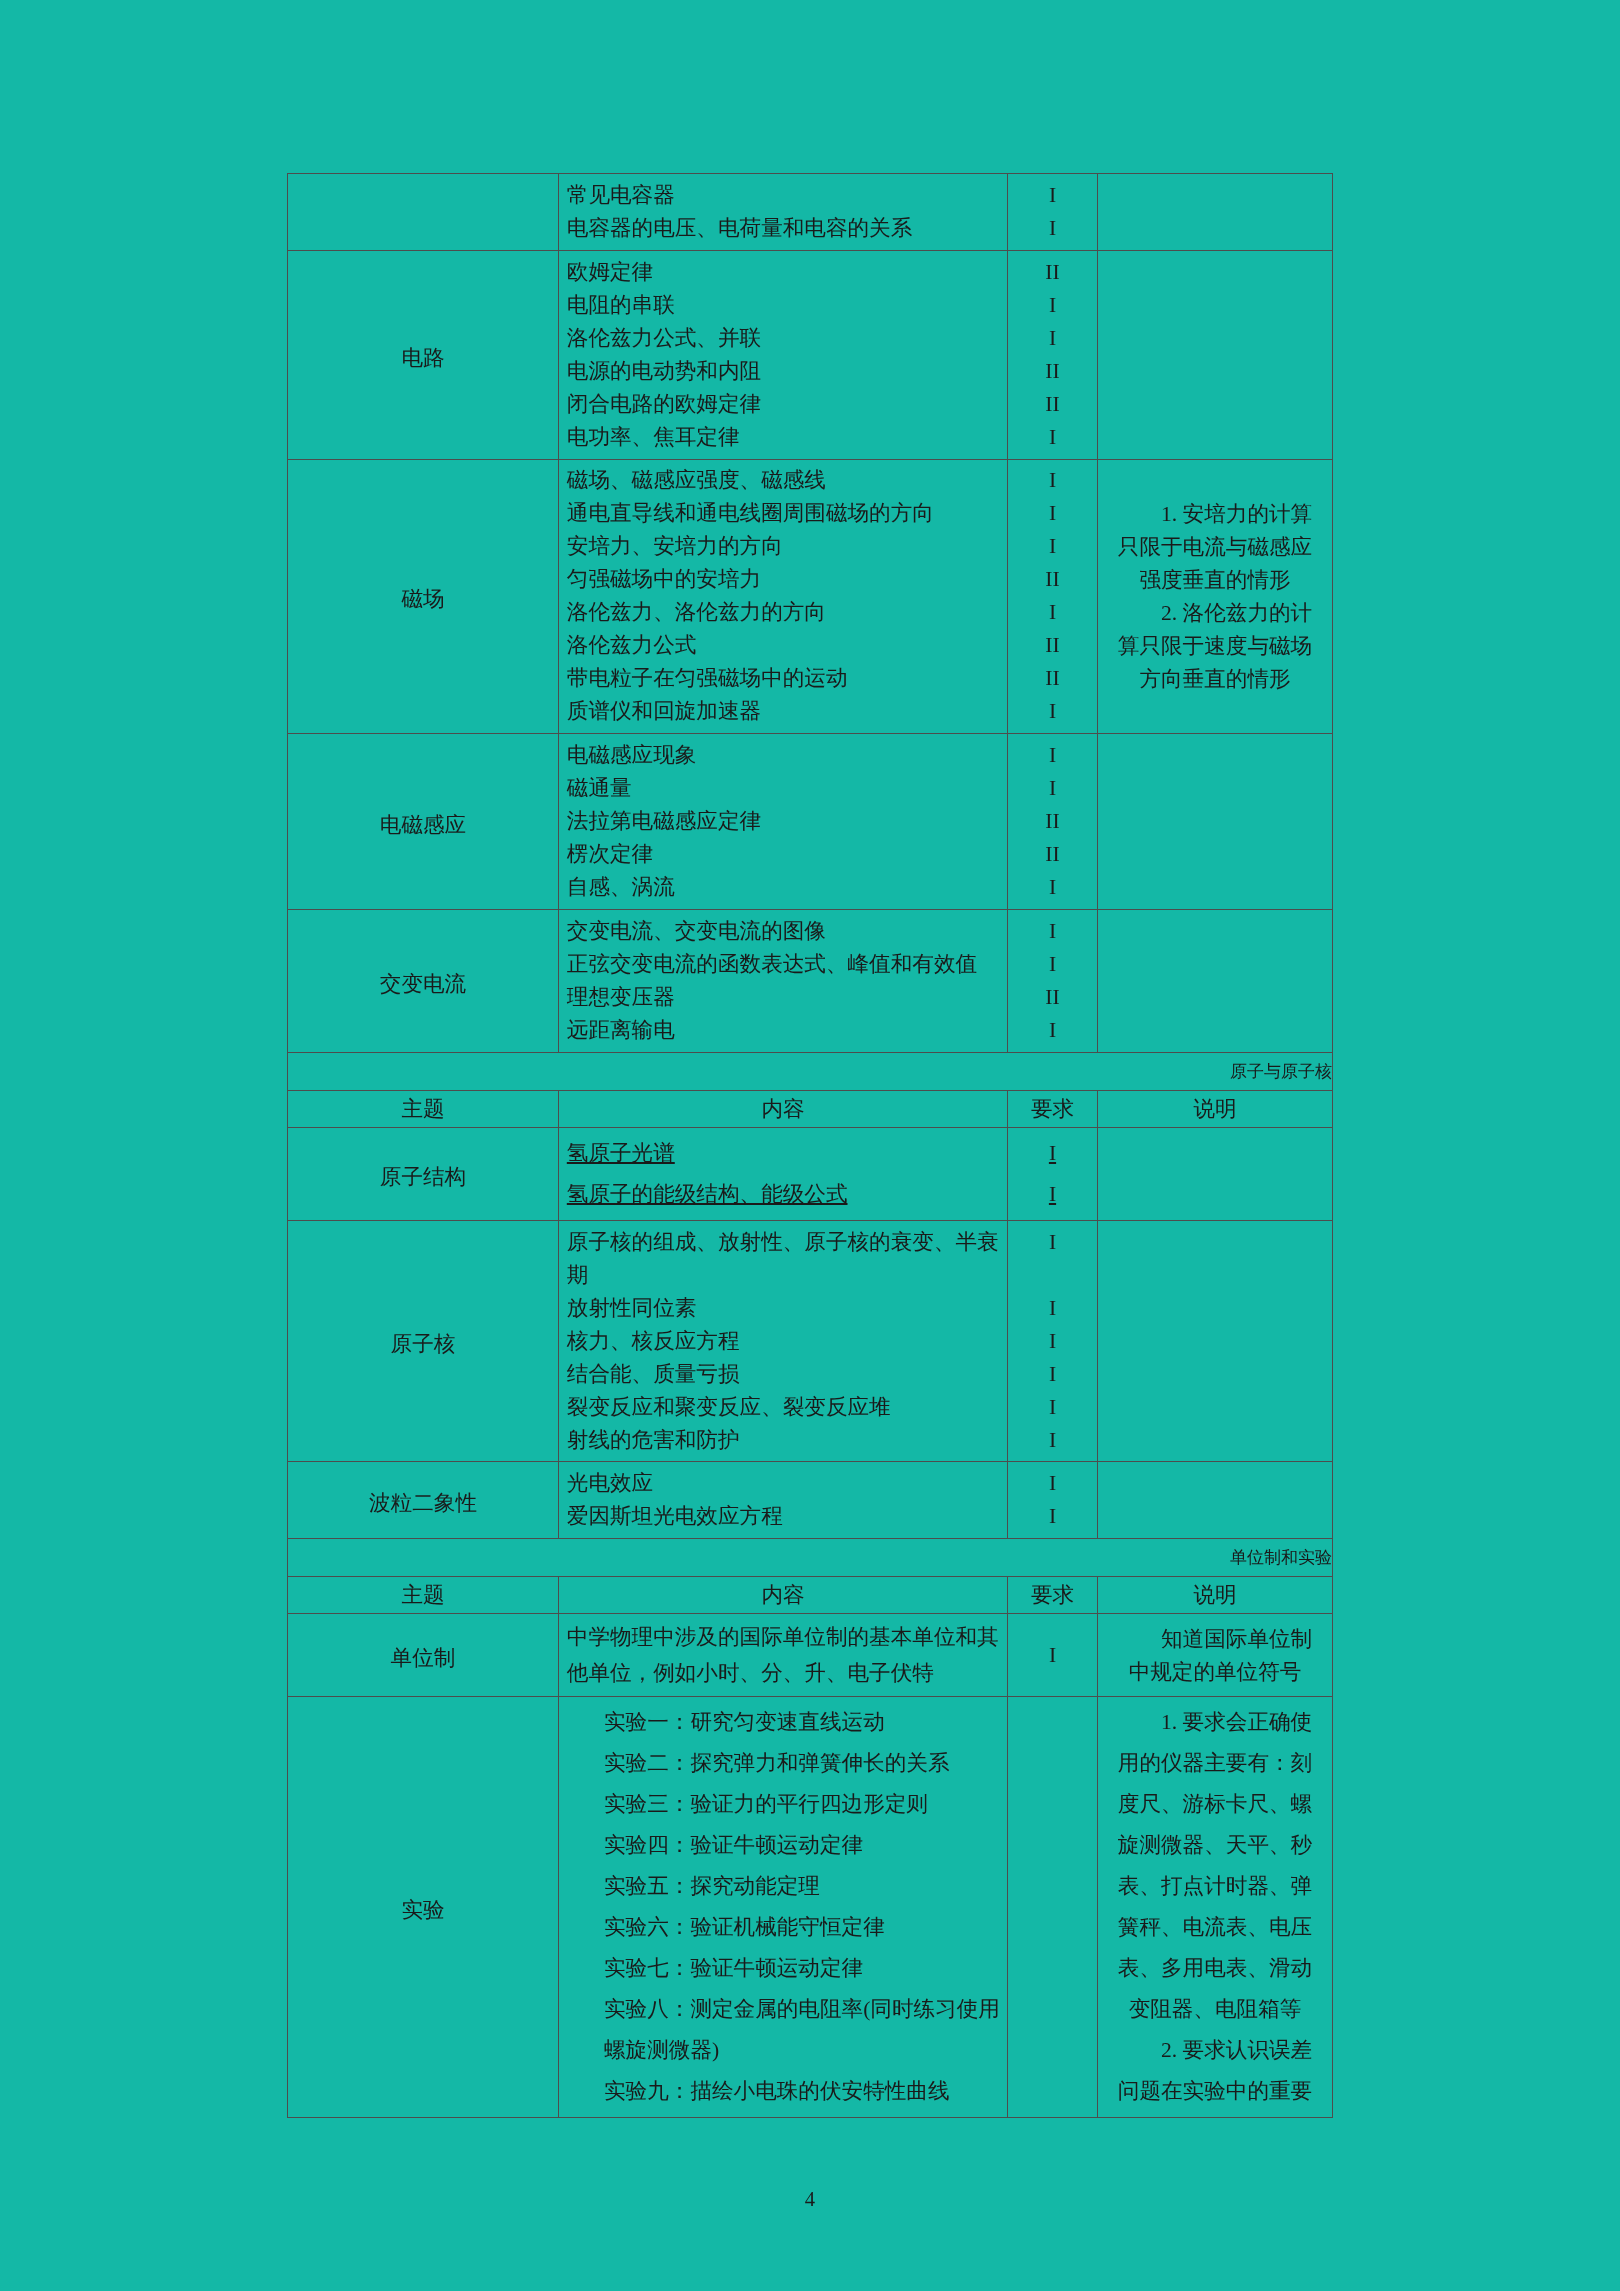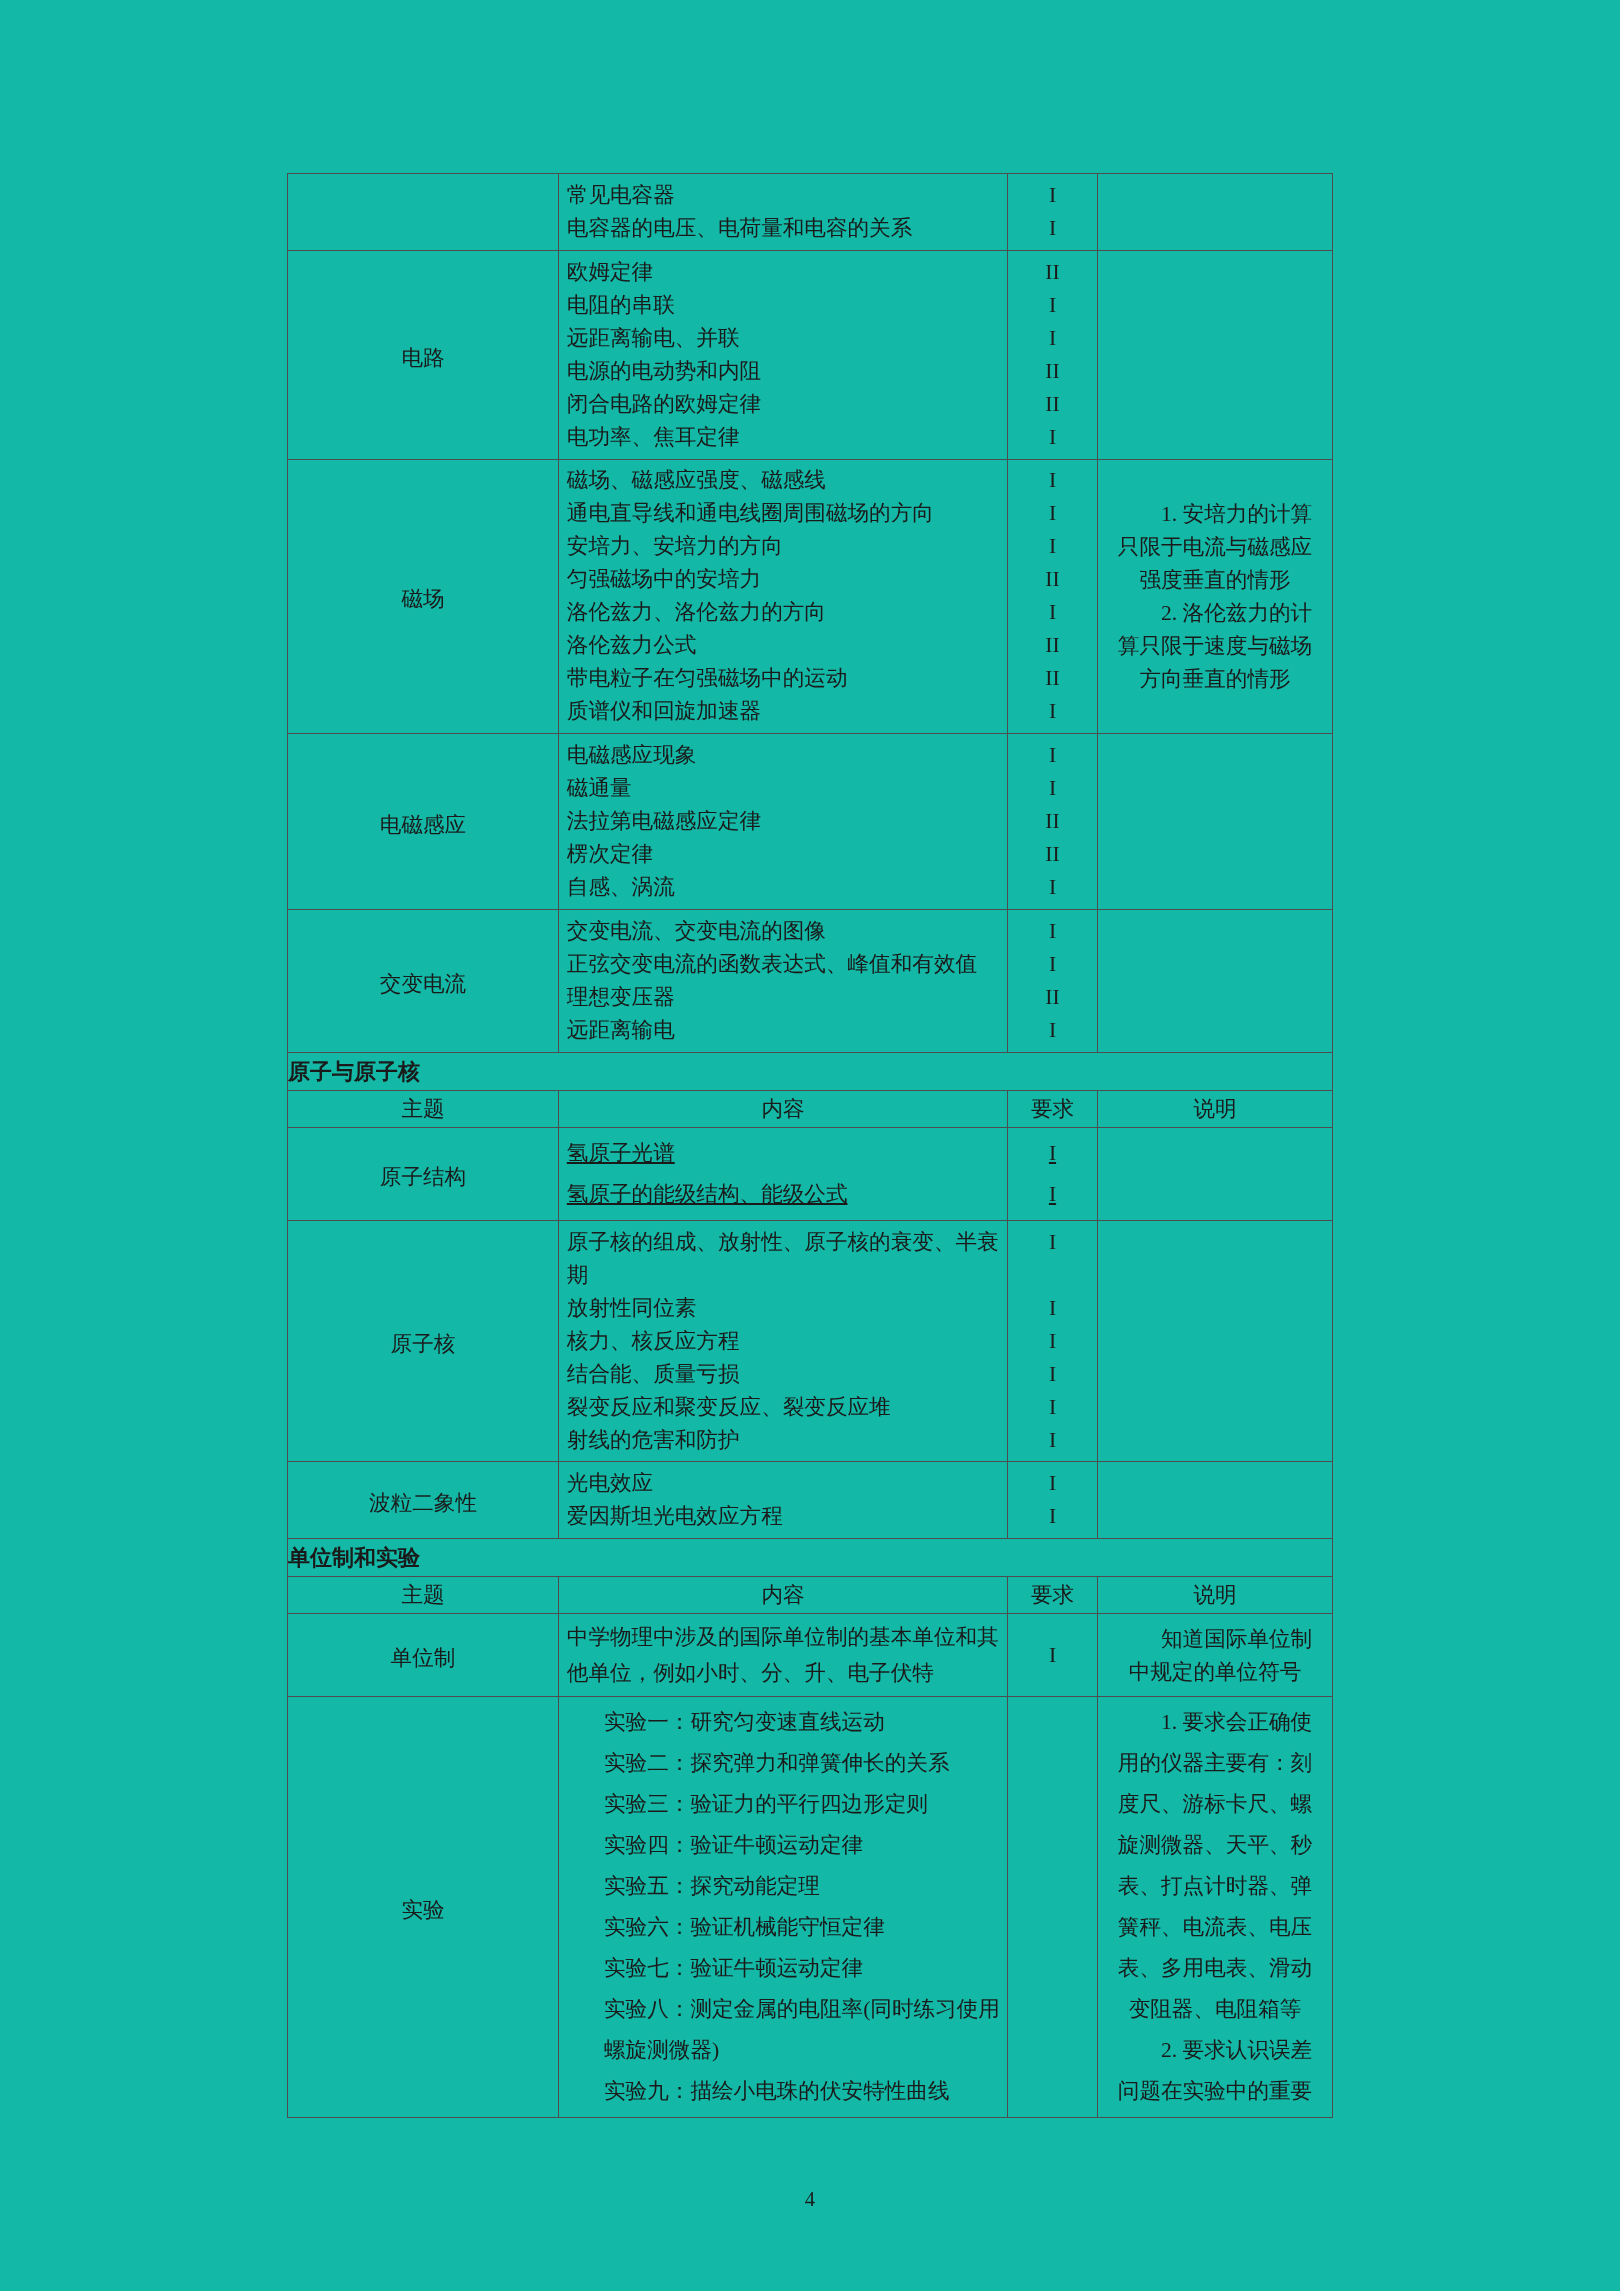--- a/index.html
+++ b/index.html
@@ -26,23 +26,23 @@
   col.c3 { width: 235px; }
   td {
     border-left: 1px solid #4d4d4d;
     border-right: 1px solid #4d4d4d;
     font-size: 21.6px;
     vertical-align: top;
   }
   tbody.band td, tbody.head td { border-top: 1px solid #4d4d4d; }
   tbody.group tr:first-child > td { border-top: 1px solid #4d4d4d; }
   .band-cell {
-    text-align: left;
-    font-weight: bold;
-    font-size: 22px;
+    text-align: right;
+    font-weight: normal;
+    font-size: 17px;
     line-height: 37px;
   }
   .head-cell { text-align: center; line-height: 36px; }
   .topic { text-align: center; vertical-align: middle; }
   .content { padding: 0 3.9px 0 7.8px; line-height: 33px; text-align: left; }
   .req { text-align: center; line-height: 33px; }
   .req.mid { vertical-align: middle; }
   .notes { vertical-align: middle; padding: 3.9px 10.8px; }
   .note-p { text-indent: 2em; line-height: 33px; text-align: center; }
   
@@ -93,21 +93,21 @@
             <td class="topic" rowspan="6">电路</td>
             <td class="content">欧姆定律</td>
             <td class="req">II</td>
             <td class="notes" rowspan="6"></td>
           </tr>
           <tr>
             <td class="content">电阻的串联</td>
             <td class="req">I</td>
           </tr>
           <tr>
-            <td class="content">远距离输电、并联</td>
+            <td class="content">洛伦兹力公式、并联</td>
             <td class="req">I</td>
           </tr>
           <tr>
             <td class="content">电源的电动势和内阻</td>
             <td class="req">II</td>
           </tr>
           <tr>
             <td class="content">闭合电路的欧姆定律</td>
             <td class="req">II</td>
           </tr>

